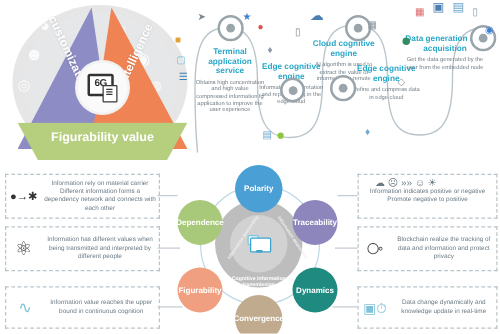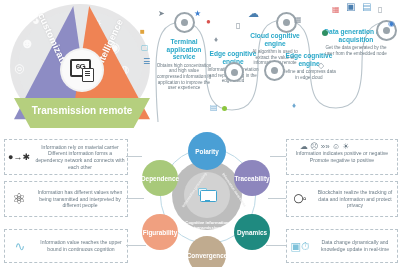--- a/index.html
+++ b/index.html
@@ -108,21 +108,21 @@
     <div class="ghost-ico" style="left:98px;top:108px;font-size:12px;">⎒</div>
 
     <div class="tri">
       <div class="tri-c"></div>
       <div class="tri-i"></div>
       <div class="tri-t"></div>
     </div>
 
     <div class="lbl-c">customization</div>
     <div class="lbl-i">intelligence</div>
-    <div class="lbl-t">Transmission remote</div>
+    <div class="lbl-t">Figurability value</div>
 
     <div class="hub"></div>
     <div class="hub-badge">6G</div>
     <div class="hub-doc"></div>
   </div>
 
   <div class="pipe">
     <svg width="248" height="128">
       <path d="M6,122 C6,118 4,108 4,70 C4,34 12,22 30,22 C46,22 54,34 54,66
                C54,98 62,110 80,110 C98,110 106,98 106,64

